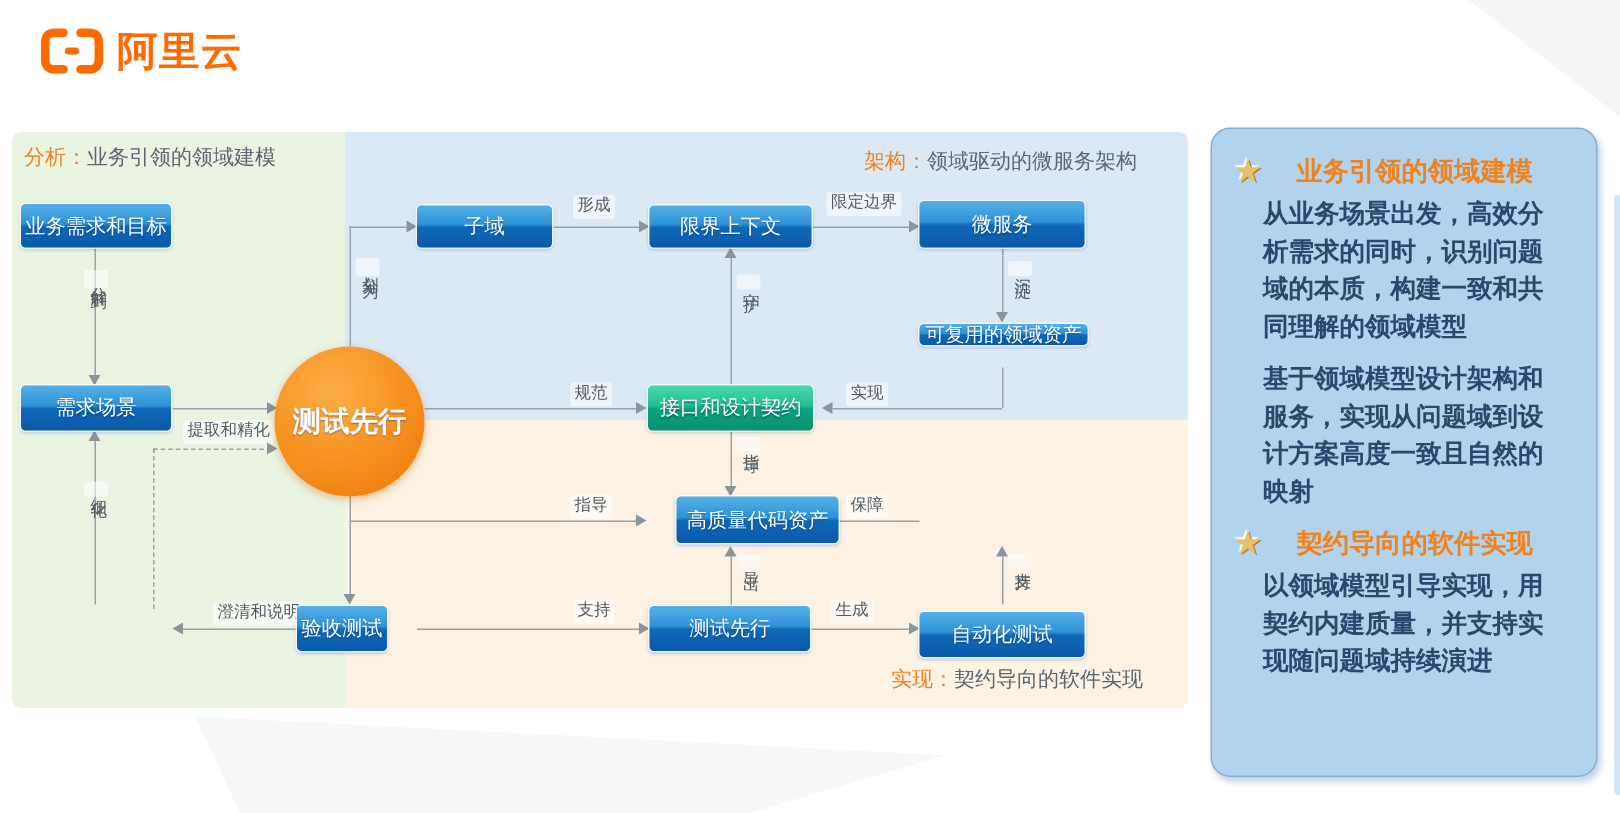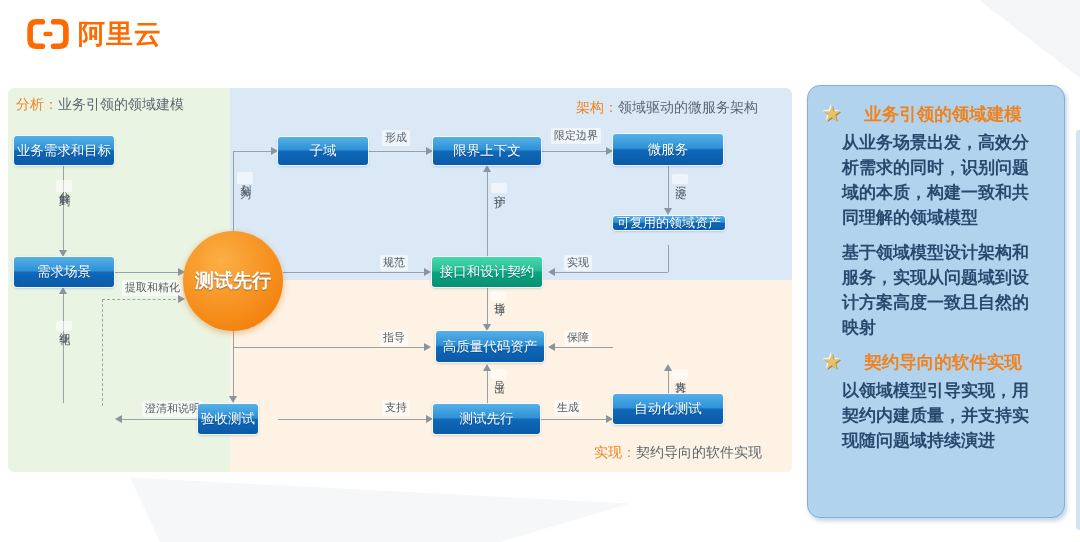--- a/index.html
+++ b/index.html
@@ -178,24 +178,24 @@
     <div class="elb" style="left:546px;top:312px">生成</div>
 
     <div class="node" style="left:6px;top:48px;width:100px;height:29px">业务需求和目标</div>
     <div class="node" style="left:6px;top:169px;width:100px;height:30px">需求场景</div>
     <div class="node node-circle" style="left:175px;top:143px;width:100px;height:100px">测试先行</div>
     <div class="node" style="left:270px;top:49px;width:90px;height:28px">子域</div>
     <div class="node" style="left:425px;top:49px;width:108px;height:28px">限界上下文</div>
     <div class="node" style="left:605px;top:46px;width:110px;height:31px">微服务</div>
     <div class="node" style="left:605px;top:128px;width:112px;height:14px;font-size:13px">可复用的领域资产</div>
     <div class="node node-teal" style="left:424px;top:169px;width:110px;height:30px">接口和设计契约</div>
-    <div class="node" style="left:428px;top:243px;width:108px;height:31px">高质量代码资产</div>
+    <div class="node" style="left:443px;top:243px;width:108px;height:31px">高质量代码资产</div>
     <div class="node" style="left:190px;top:316px;width:60px;height:30px">验收测试</div>
     <div class="node" style="left:425px;top:316px;width:107px;height:30px">测试先行</div>
-    <div class="node" style="left:605px;top:306px;width:110px;height:30px">自动化测试</div>
+    <div class="node" style="left:605px;top:320px;width:110px;height:30px">自动化测试</div>
   </div>
 
   <aside class="panel">
     <div class="p-head">
       <span class="star"></span>
       <span class="p-title">业务引领的领域建模</span>
     </div>
     <div class="p-body">从业务场景出发，高效分
 析需求的同时，识别问题
 域的本质，构建一致和共

